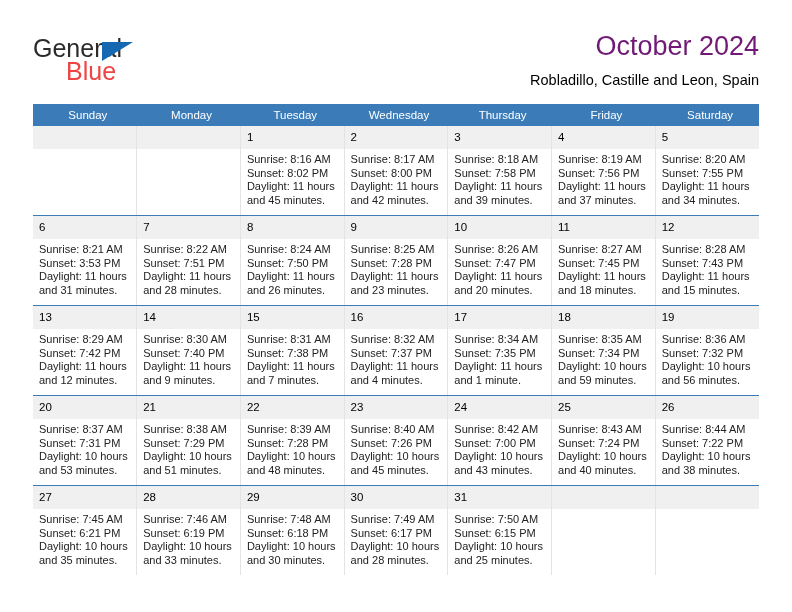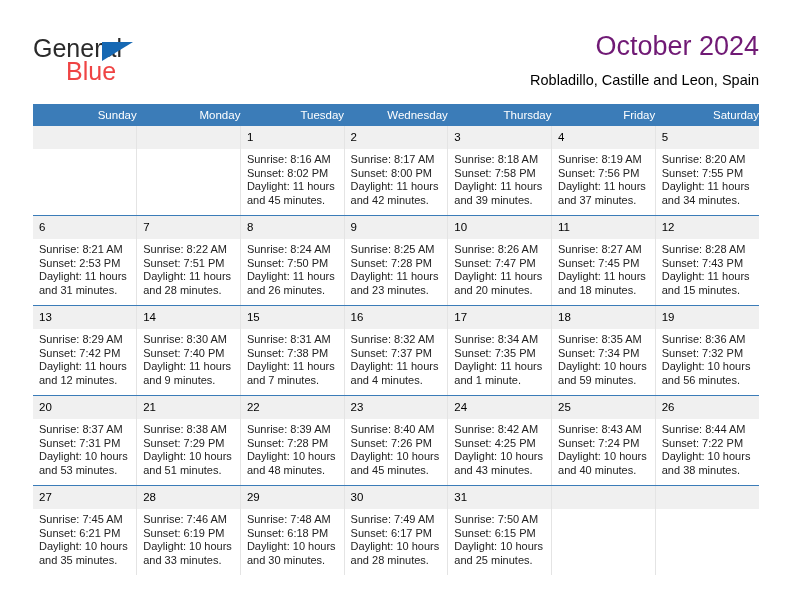--- a/index.html
+++ b/index.html
@@ -91,21 +91,21 @@
     top: 104px;
     width: 726px;
     border-collapse: collapse;
     table-layout: fixed;
   }
   .calendar th {
     background: #3b7cb8;
     color: #ffffff;
     font-size: 11.5px;
     font-weight: normal;
-    text-align: right;
+    text-align: center;
     padding: 4px 0 5px 6px;
     height: 13px;
     border: none;
     margin-left: 36px;
   }
   .calendar td {
     vertical-align: top;
     padding: 0;
     height: 89px;
     border-left: 1px solid #e4e4e4;
@@ -222,21 +222,21 @@
               <div>Sunset: 7:55 PM</div>
               <div class="daylight">Daylight: 11 hours and 34 minutes.</div>
             </div>
           </td>
         </tr>
         <tr>
           <td class="first-col">
             <div class="daynum">6</div>
             <div class="details">
               <div>Sunrise: 8:21 AM</div>
-              <div>Sunset: 2:53 PM</div>
+              <div>Sunset: 3:53 PM</div>
               <div class="daylight">Daylight: 11 hours and 31 minutes.</div>
             </div>
           </td>
           <td>
             <div class="daynum">7</div>
             <div class="details">
               <div>Sunrise: 8:22 AM</div>
               <div>Sunset: 7:51 PM</div>
               <div class="daylight">Daylight: 11 hours and 28 minutes.</div>
             </div>
@@ -370,21 +370,21 @@
             <div class="details">
               <div>Sunrise: 8:40 AM</div>
               <div>Sunset: 7:26 PM</div>
               <div class="daylight">Daylight: 10 hours and 45 minutes.</div>
             </div>
           </td>
           <td>
             <div class="daynum">24</div>
             <div class="details">
               <div>Sunrise: 8:42 AM</div>
-              <div>Sunset: 4:25 PM</div>
+              <div>Sunset: 7:00 PM</div>
               <div class="daylight">Daylight: 10 hours and 43 minutes.</div>
             </div>
           </td>
           <td>
             <div class="daynum">25</div>
             <div class="details">
               <div>Sunrise: 8:43 AM</div>
               <div>Sunset: 7:24 PM</div>
               <div class="daylight">Daylight: 10 hours and 40 minutes.</div>
             </div>

